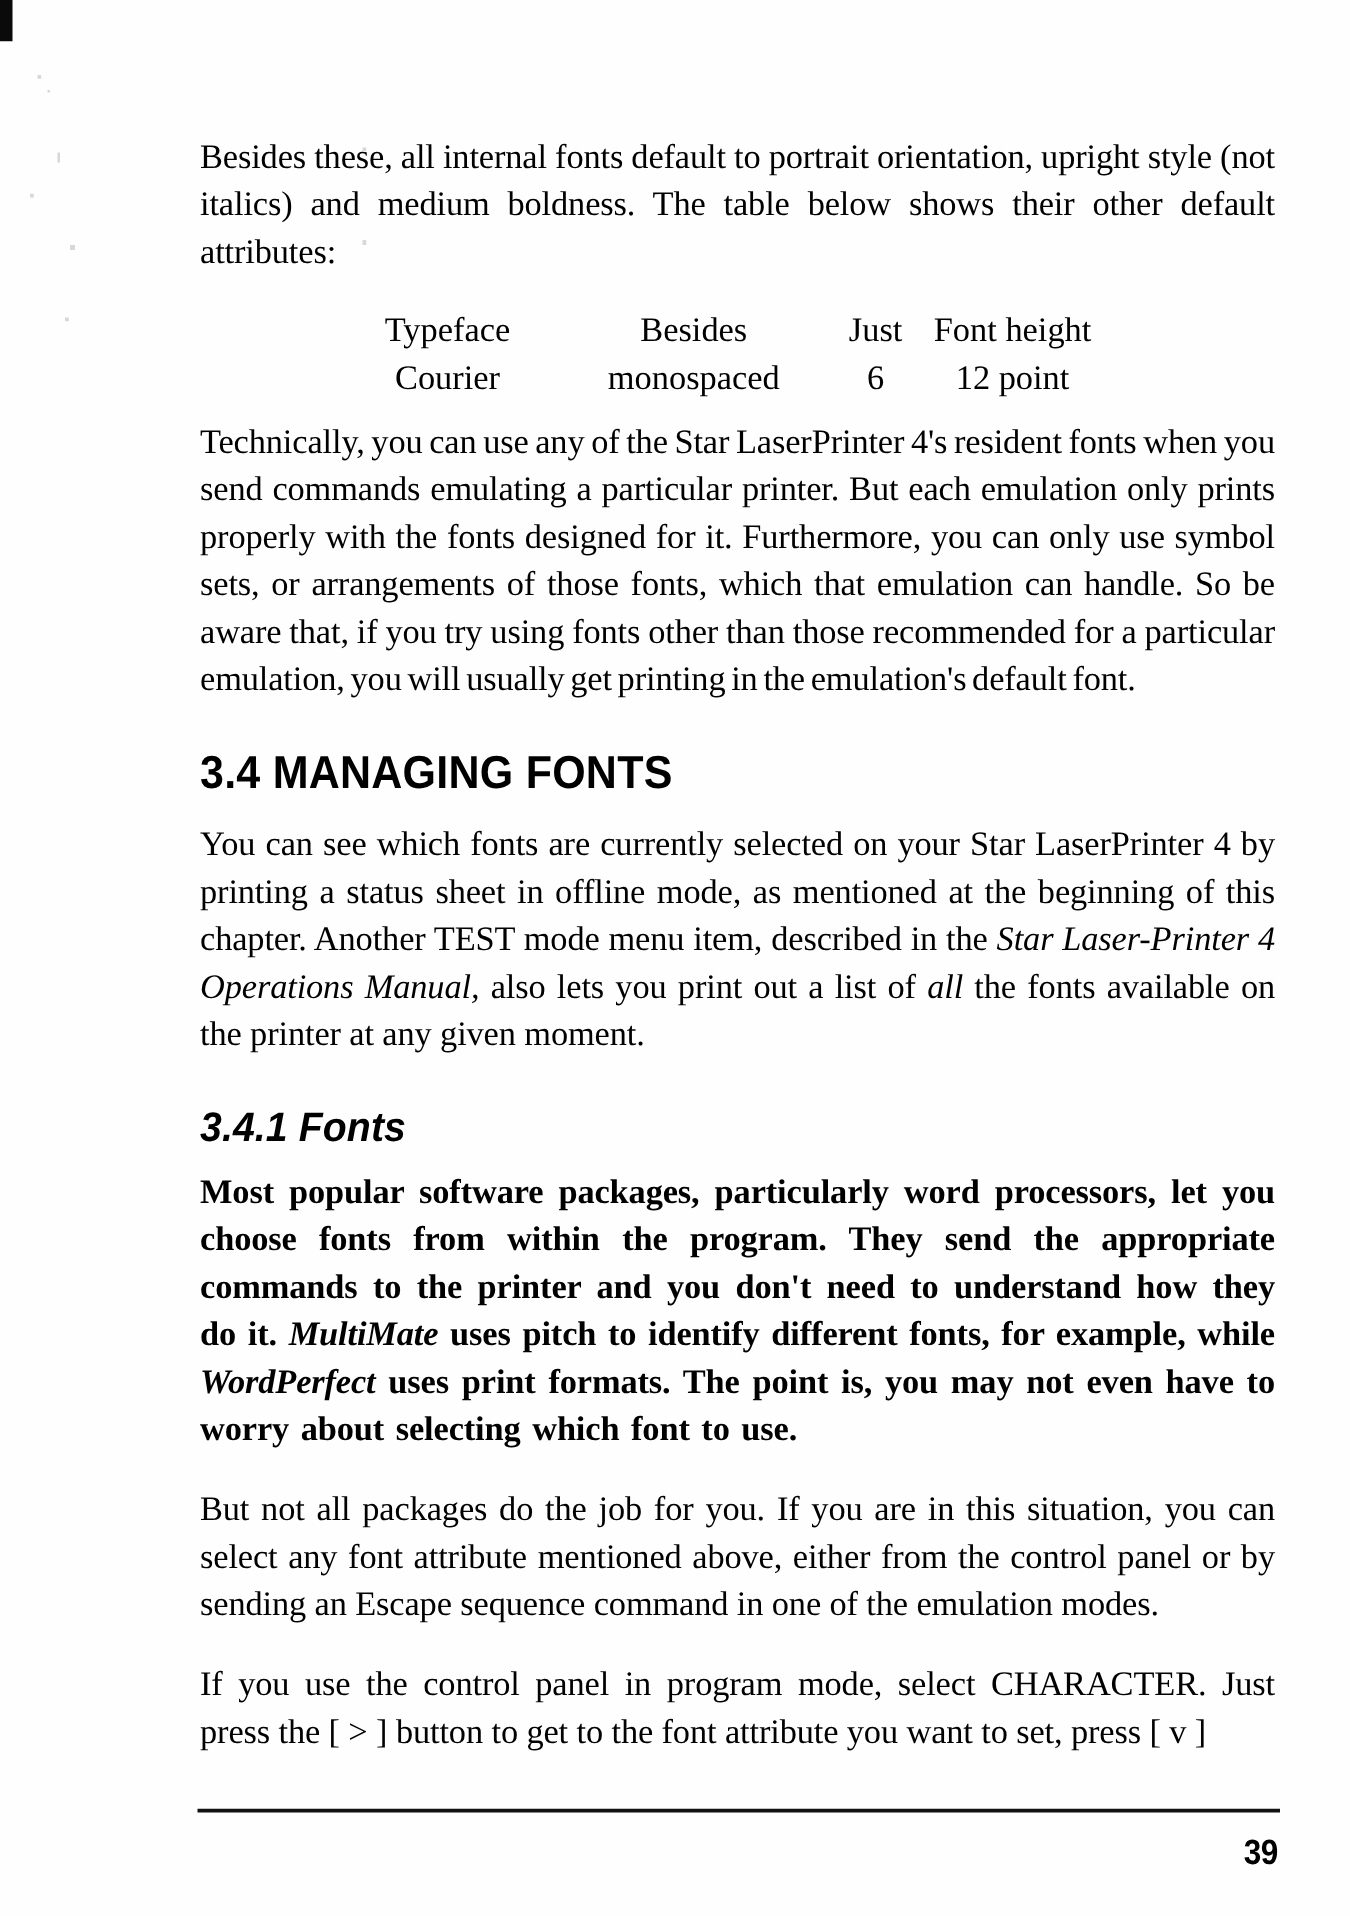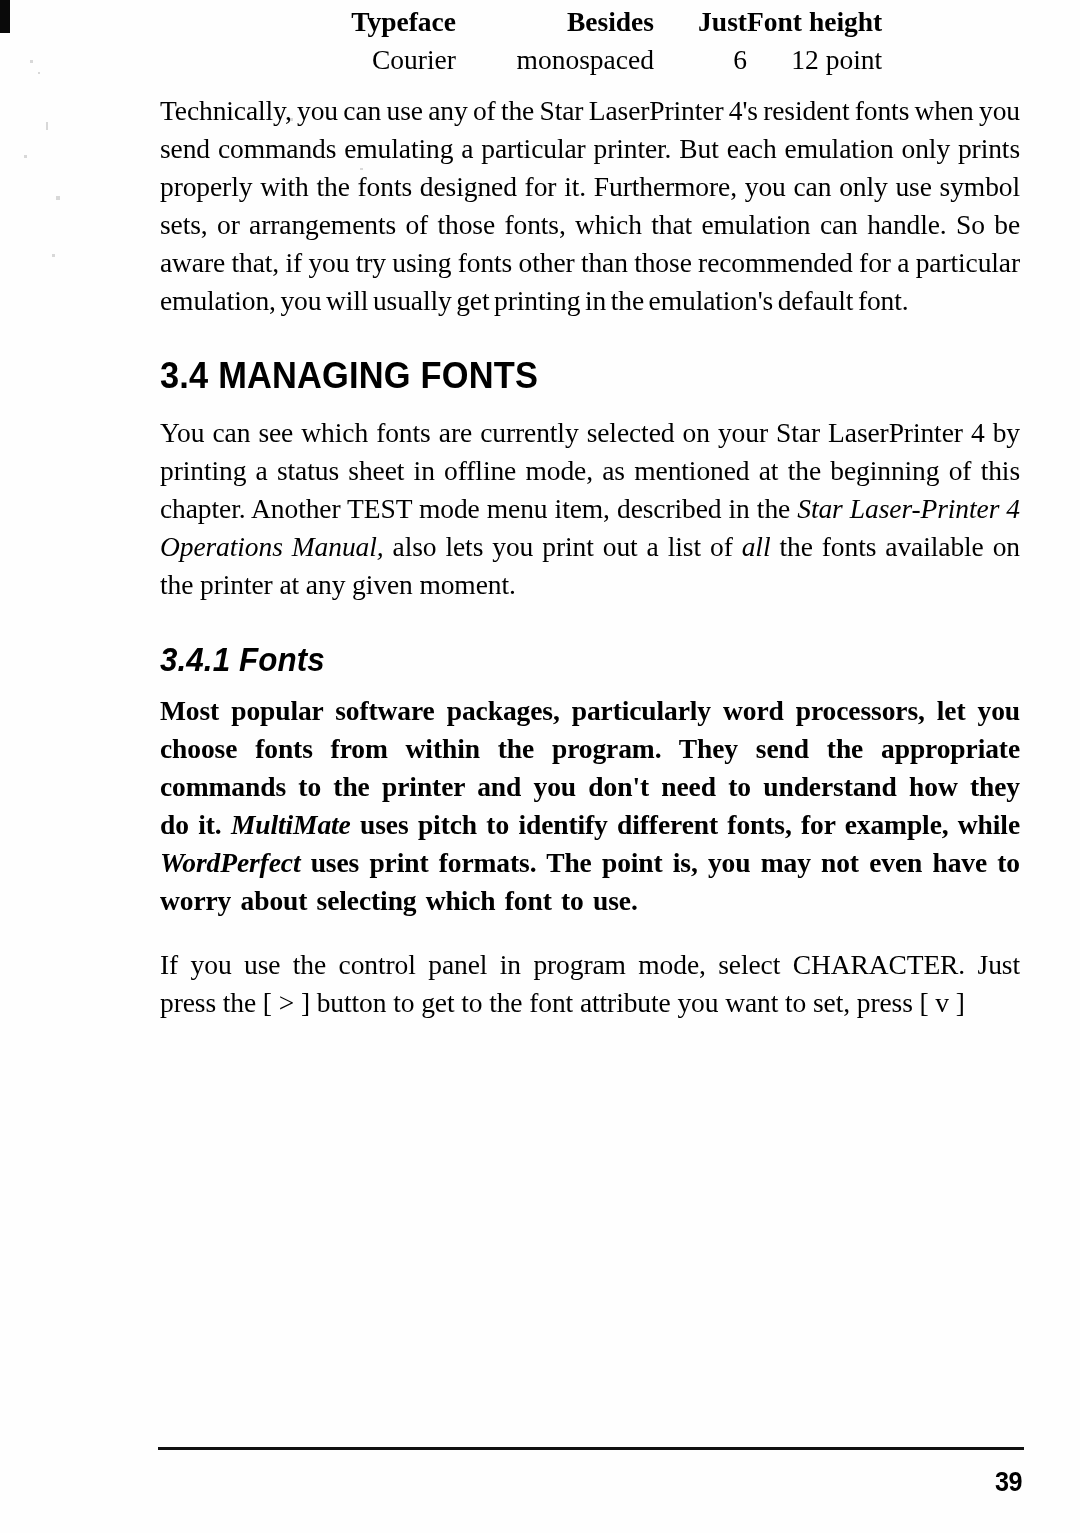--- a/index.html
+++ b/index.html
@@ -72,26 +72,26 @@
   .it { font-style: italic; }
 
   
   table.attr-table {
     border-collapse: collapse;
     margin: 4px 0 14px 100px;
     font-size: 27.5px;
     line-height: 36px;
   }
   table.attr-table th {
-    text-align: right;
-    font-weight: bold;
+    text-align: center;
+    font-weight: normal;
     padding: 0 0 2px 0;
   }
   table.attr-table td {
-    text-align: right;
+    text-align: center;
     font-weight: normal;
     padding: 0;
   }
   .col-typeface { width: 196px; }
   .col-spacing  { width: 198px; }
   .col-pitch    { width: 93px; }
   .col-height   { width: auto; }
 
   
   h2.section-heading {
@@ -148,20 +148,21 @@
   <div class="scan-speck s3"></div>
   <div class="scan-speck s4"></div>
   <div class="scan-speck s5"></div>
   <div class="scan-speck s6"></div>
   <div class="scan-speck s7"></div>
   <div class="scan-speck s8"></div>
   <div class="scan-speck s9"></div>
 
   <div class="content">
 
+    <p class="body-text tight" style="padding-top:106px;">Besides these, all internal fonts default to portrait orientation, upright style (not italics) and medium boldness. The table below shows their other default attributes:</p>
 
     <table class="attr-table">
       <thead>
         <tr>
           <th class="col-typeface">Typeface</th>
           <th class="col-spacing">Besides</th>
           <th class="col-pitch">Just</th>
           <th class="col-height">Font height</th>
         </tr>
       </thead>
@@ -179,20 +180,21 @@
 
 
     <h2 class="section-heading">3.4 MANAGING FONTS</h2>
 
     <p class="body-text"><span>You can see which fonts are currently selected on your Star LaserPrinter 4 by printing a status sheet in offline mode, as mentioned at the beginning of this chapter. Another TEST mode menu item, described in the </span><span class="it">Star Laser-Printer 4 Operations Manual,</span><span> also lets you print out a list of </span><span class="it">all</span><span> the fonts available on the printer at any given moment.</span></p>
 
     <h3 class="sub-heading">3.4.1 Fonts</h3>
 
     <p class="body-text loose"><span>Most popular software packages, particularly word processors, let you choose fonts from within the program. They send the appropriate commands to the printer and you don't need to understand how they do it. </span><span class="it">MultiMate</span><span> uses pitch to identify different fonts, for example, while </span><span class="it">WordPerfect</span><span> uses print formats. The point is, you may not even have to worry about selecting which font to use.</span></p>
 
+    <p class="body-text">But not all packages do the job for you. If you are in this situation, you can select any font attribute mentioned above, either from the control panel or by sending an Escape sequence command in one of the emulation modes.</p>
 
     <p class="body-text">If you use the control panel in program mode, select CHARACTER. Just press the [ &gt; ] button to get to the font attribute you want to set, press [ v ]</p>
 
   </div>
 
   <div class="footer-rule"></div>
   <div class="page-number">39</div>
 
 </div>
 

